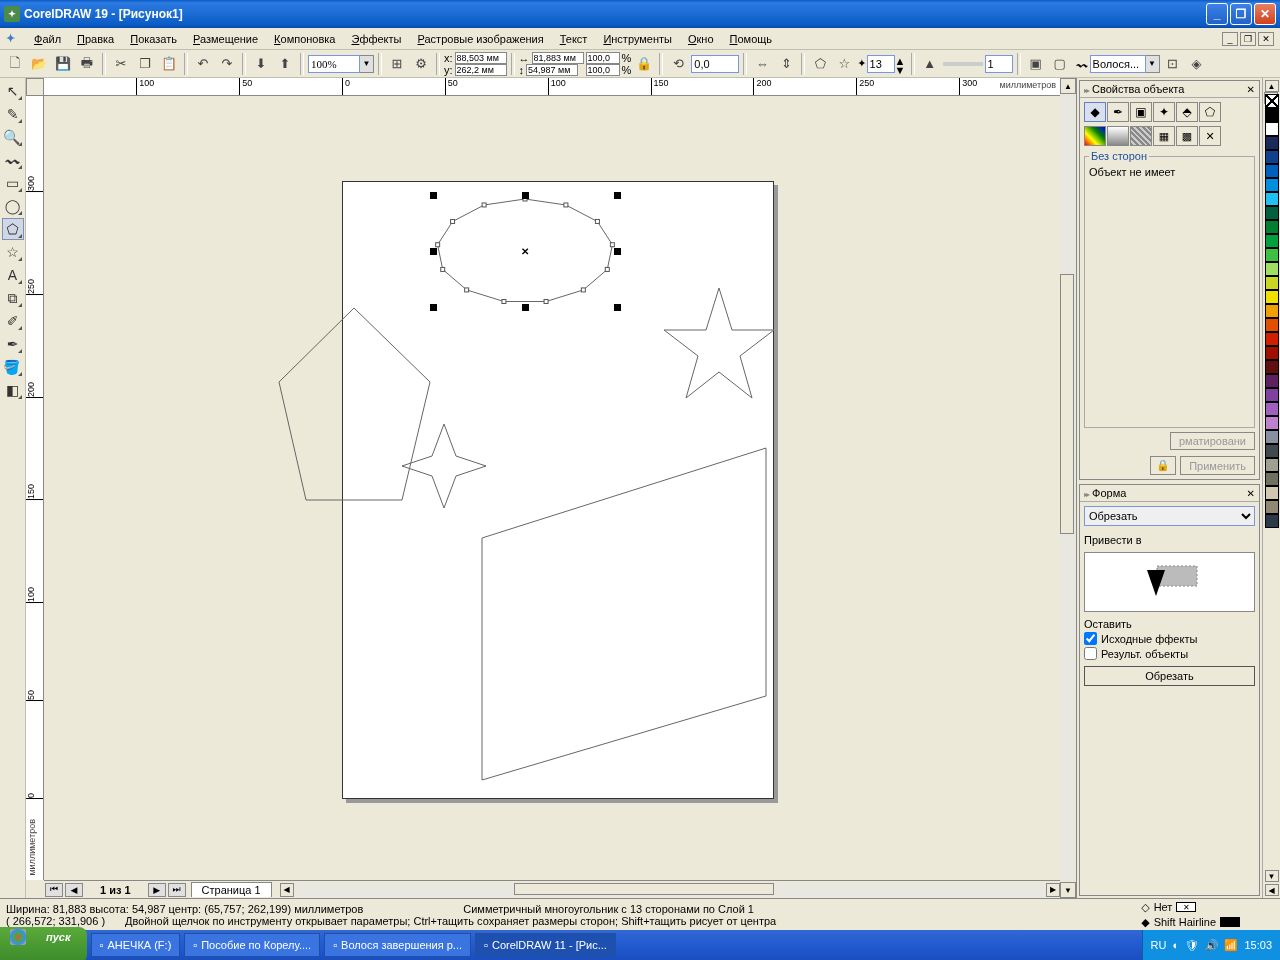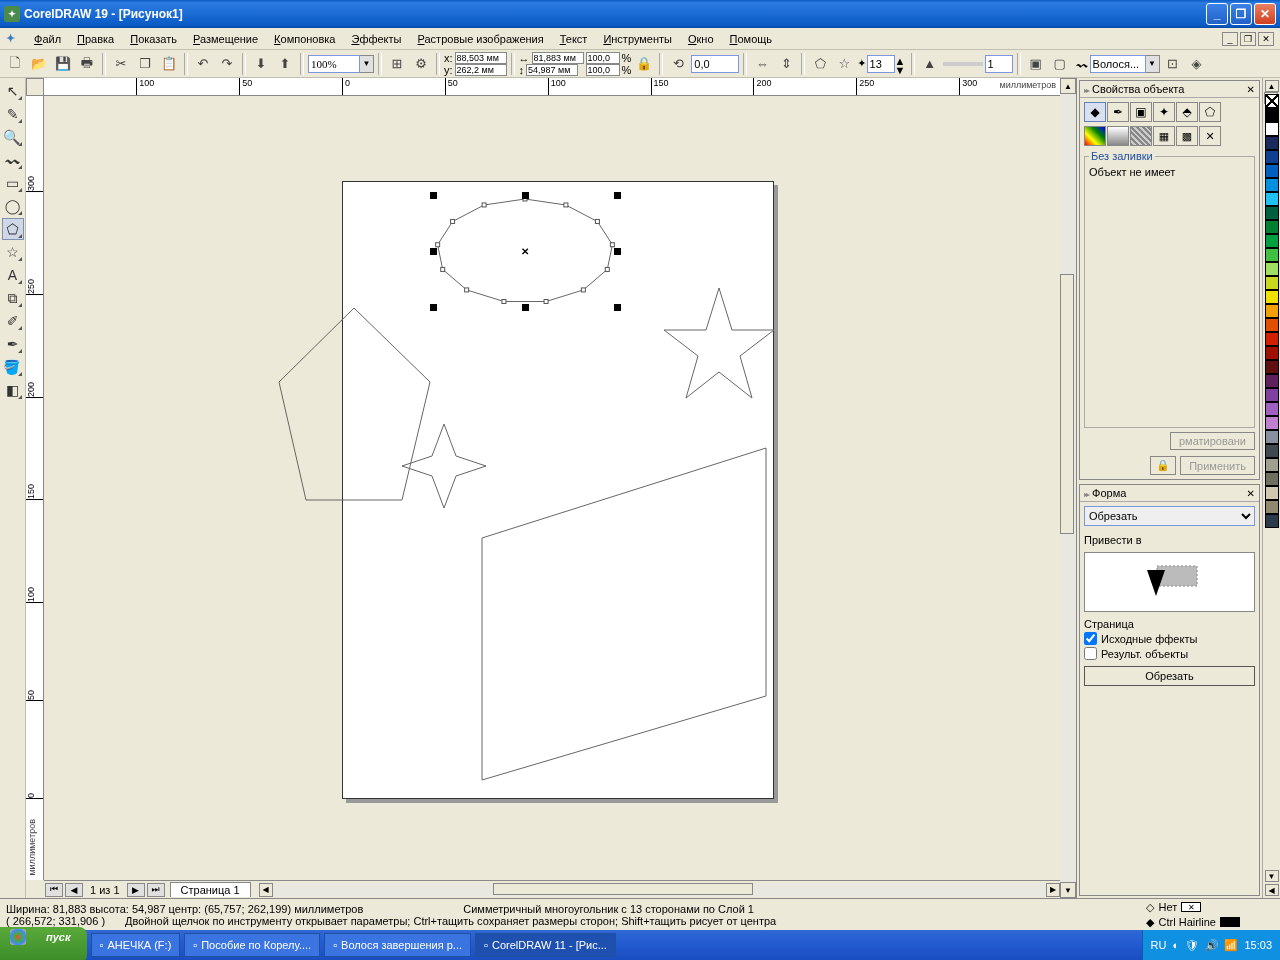--- a/index.html
+++ b/index.html
@@ -59,21 +59,21 @@
 
 
 .shape-svg { position:absolute; top:0; left:0; width:100%; height:100%; }
 .shape-svg polygon, .shape-svg path { fill:none; stroke:#666; stroke-width:1; }
 .sel-handle { position:absolute; width:7px; height:7px; background:#000; }
 .sel-center { position:absolute; font-size:10px; font-weight:bold; }
 
 
 .page-nav { height:18px; background:#ece9d8; border-top:1px solid #888; display:flex; align-items:center; margin-left:18px; font-size:10px; }
 .page-nav .btn { width:14px; height:14px; border:1px solid #888; background:#e0e0e0; display:flex;align-items:center;justify-content:center; font-size:9px; margin:0 1px;}
-.page-nav .counter { padding:0 6px; }
+.page-nav .counter { padding:0 16px;font-weight:bold; }
 .page-nav .tab { background:white; border:1px solid #888; border-bottom:none; padding:1px 10px; margin-left:4px; }
 .page-nav .hscroll { flex:1; height:14px; background:#e8e8e0; margin-left:8px; display:flex; }
 .page-nav .hscroll .arr { width:14px; border:1px solid #888; background:#ece9d8; font-size:8px; display:flex;align-items:center;justify-content:center;}
 .page-nav .hscroll .track { flex:1; position:relative; }
 .page-nav .hscroll .thumb { position:absolute; height:12px; top:0; background:#ece9d8; border:1px solid #888; }
 
 
 .right-panels { width: 186px; background:#ece9d8; border-left:1px solid #888; display:flex; flex-direction:column; }
 .docker { border:1px solid #888; margin:2px; background:#ece9d8; }
 .docker-title { background:#ece9d8; padding:2px 4px; font-size:10px; display:flex; align-items:center; gap:4px; border-bottom:1px solid #aaa; }
@@ -380,21 +380,21 @@
         </div>
         <div class="fill-row">
           <div class="fill-btn" style="background:linear-gradient(45deg,red,yellow,green,blue)"></div>
           <div class="fill-btn" style="background:linear-gradient(#fff,#888)"></div>
           <div class="fill-btn" style="background:repeating-linear-gradient(45deg,#888 0 2px,#ccc 2px 4px)"></div>
           <div class="fill-btn">▦</div>
           <div class="fill-btn">▩</div>
           <div class="fill-btn">✕</div>
         </div>
         <fieldset class="fieldset" style="flex:1;">
-          <legend>Без заливки</legend>
+          <legend>Без сторон</legend>
           <div>Объект не имеет</div>
         </fieldset>
         <div style="text-align:right; margin-top:4px;">
           <button class="btn disabled">рматировани</button>
         </div>
         <div class="btn-row">
           <button class="btn lock-btn">🔒</button>
           <button class="btn disabled">Применить</button>
         </div>
       </div>
@@ -410,21 +410,21 @@
         <select>
           <option>Обрезать</option>
         </select>
         <div style="margin-top:8px; font-size:11px;">Привести в</div>
         <div class="shape-preview">
           <svg width="70" height="40">
             <rect x="22" y="4" width="40" height="20" fill="#bbb" stroke="#888" stroke-dasharray="2 2"></rect>
             <polygon points="12,8 30,8 21,34" fill="#000"></polygon>
           </svg>
         </div>
-        <div style="font-size:11px">Страница</div>
+        <div style="font-size:11px">Оставить</div>
         <label class="chk-row">
             <input type="checkbox" checked="" style="">
             <span>Исходные ффекты</span>
           </label>
         <label class="chk-row">
             <input type="checkbox" style="">
             <span>Результ. объекты</span>
           </label>
         <button class="trim-btn">Обрезать</button>
       </div>
@@ -482,21 +482,21 @@
     <span>Двойной щелчок по инструменту открывает параметры; Ctrl+тащить сохраняет размеры сторон; Shift+тащить рисует от центра</span>
   </div>
   <div class="status-right">
     <div class="status-swatch">
         <span>◇</span>
         <span>Нет</span>
         <div class="sw none"></div>
       </div>
     <div class="status-swatch">
         <span>◆</span>
-        <span>Ctrl  Hairline</span>
+        <span>Shift  Hairline</span>
         <div class="sw" style="background:#000"></div>
       </div>
   </div>
 </div>
 
 <div class="taskbar">
   <div class="start-btn">
     <span style="background:radial-gradient(circle,#f44,#4a4,#48f,#fc4);width:16px;height:16px;border-radius:3px;"></span>
     <span>пуск</span>
   </div>

